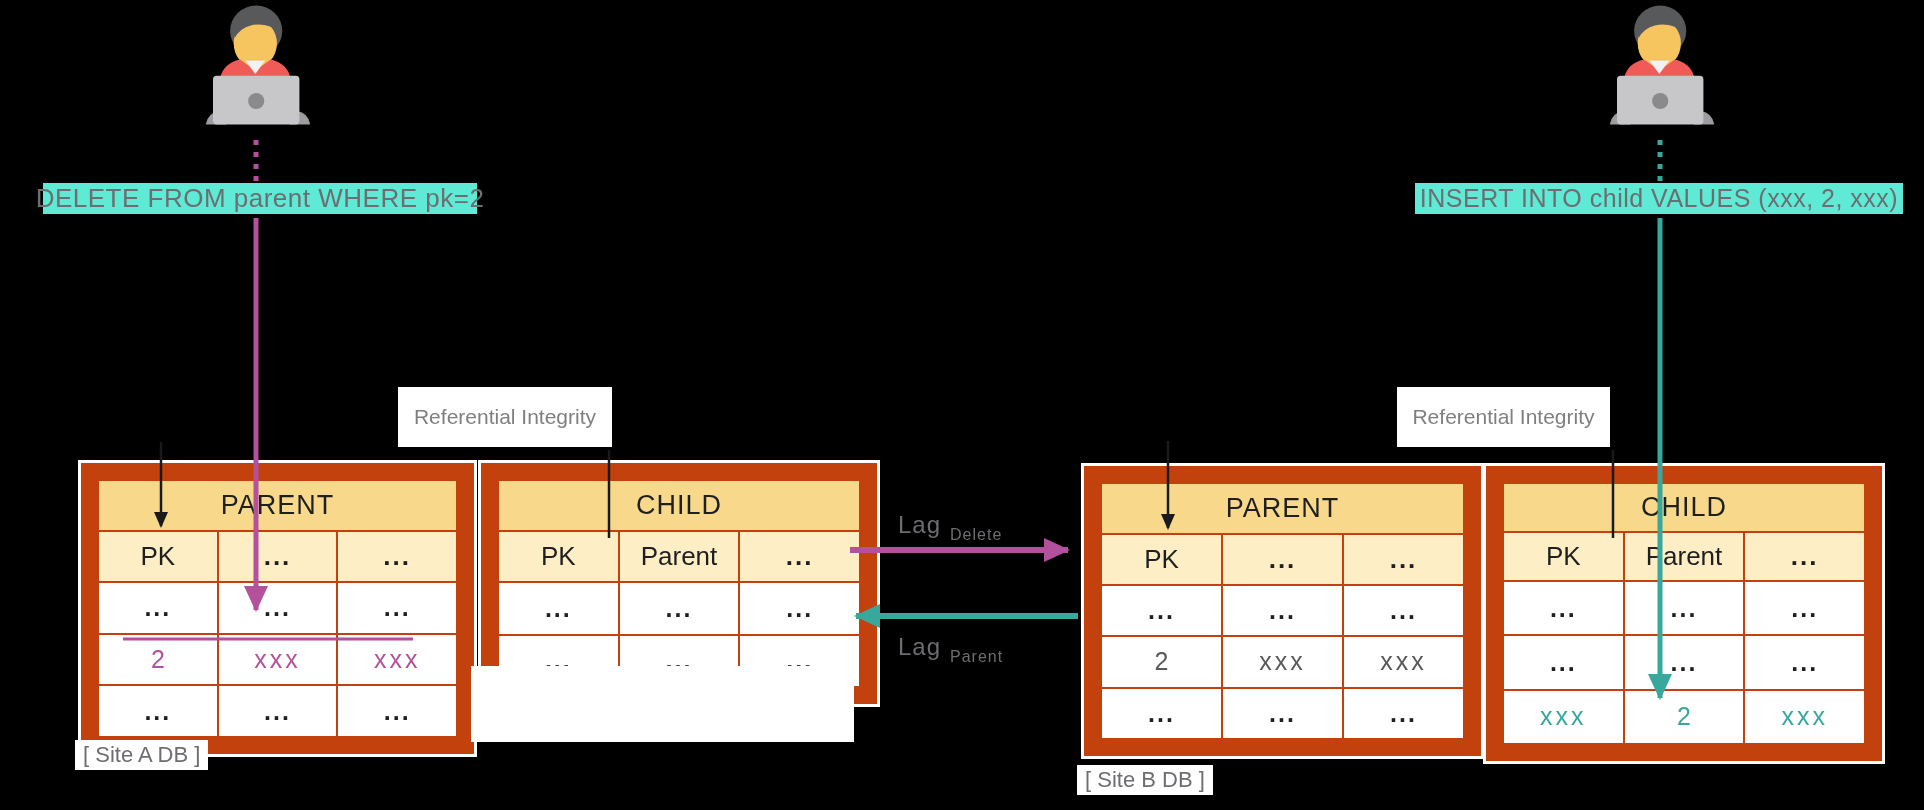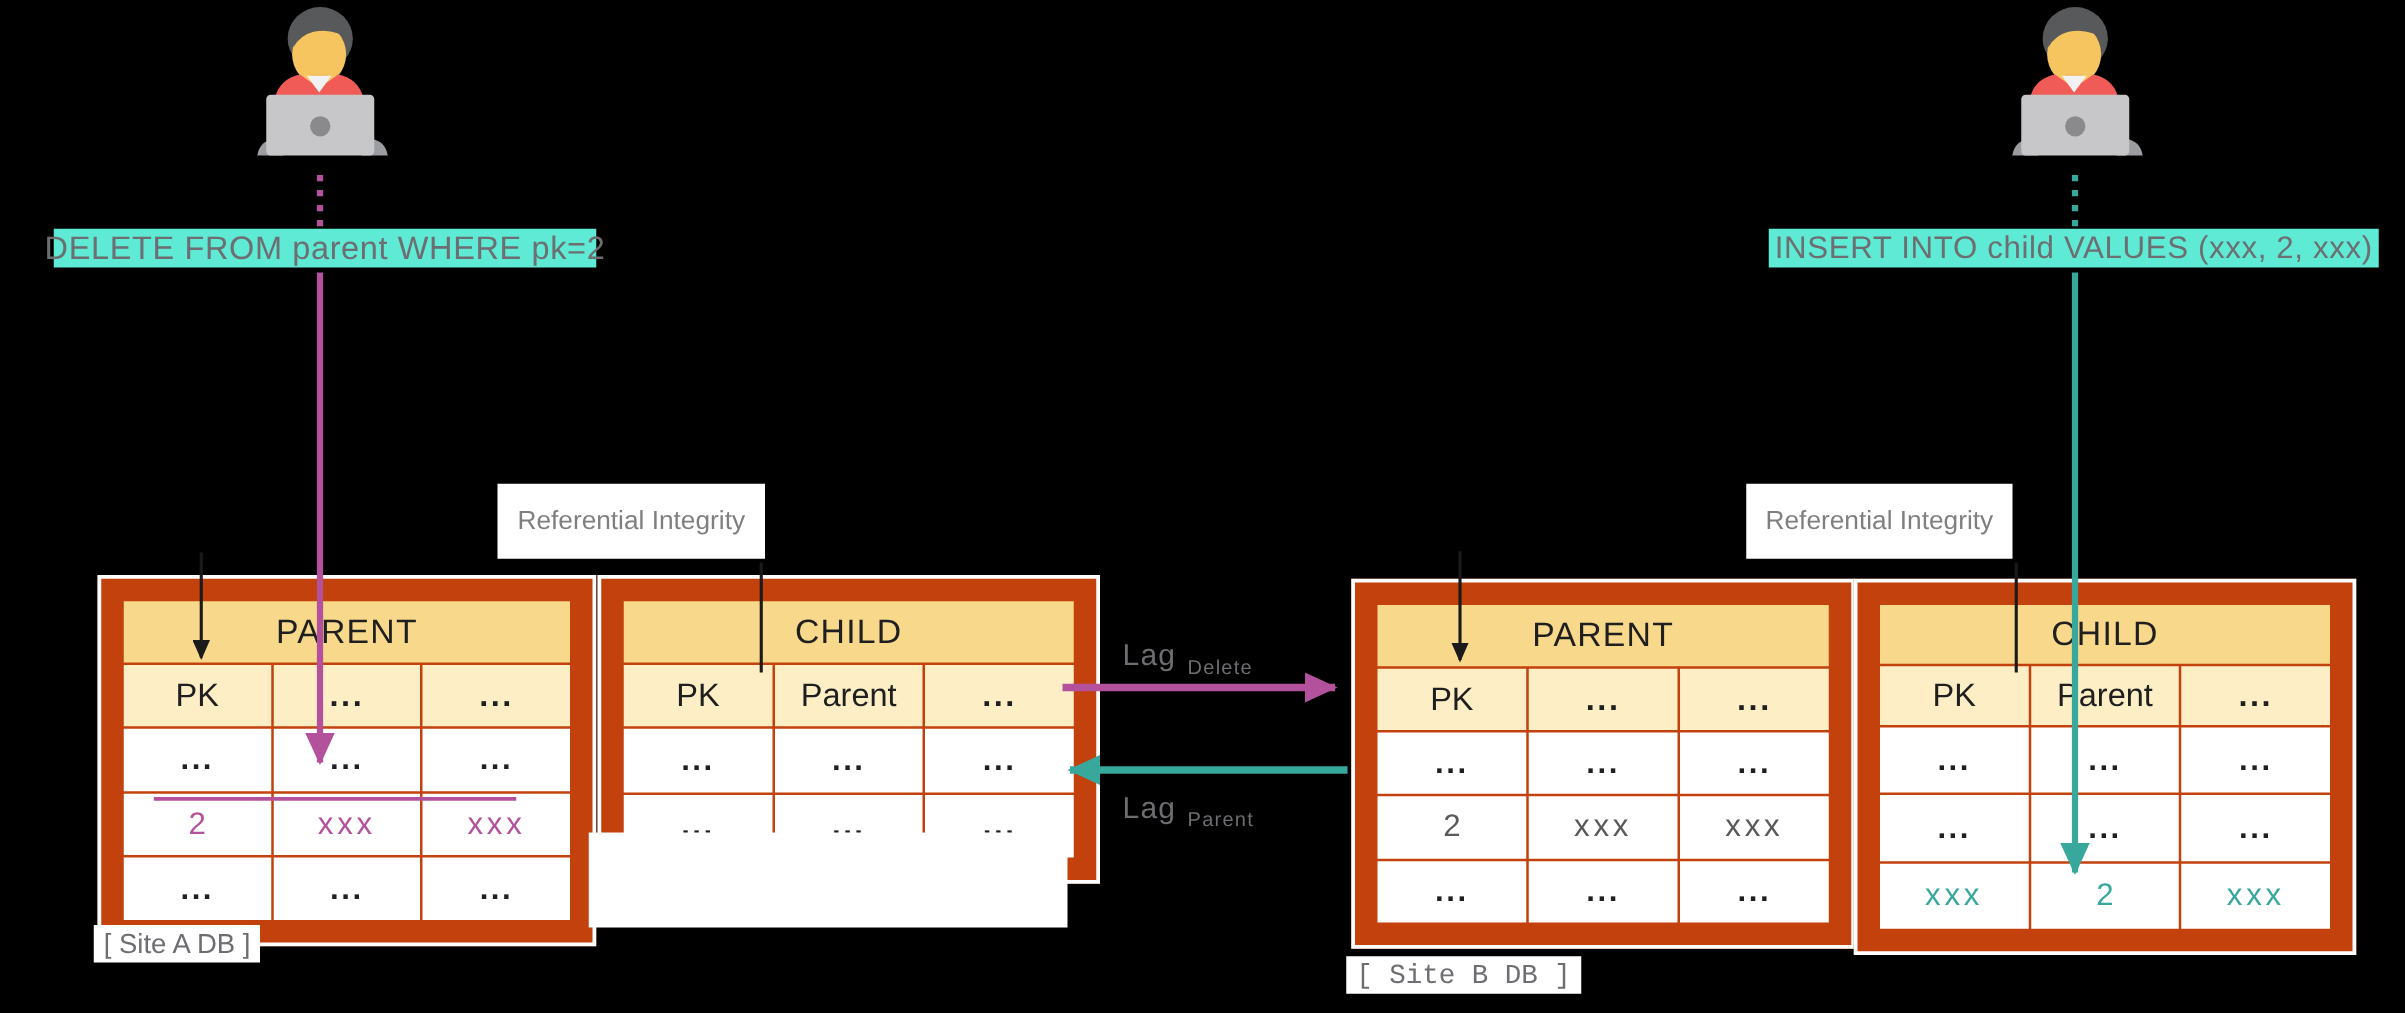--- a/index.html
+++ b/index.html
@@ -178,21 +178,21 @@
     <span class="lag-sub">Delete</span>
   </div>
   <div class="lag-label" style="left:898px; top:630px;">
     <span class="lag-main">Lag</span>
     <span class="lag-sub">Parent</span>
   </div>
 
   <div class="site-label" style="left:75px; top:740px;">
     <span>[ Site A DB ]</span>
   </div>
-  <div class="site-label" style="left:1077px; top:765px;font-family:Liberation Mono, monospace;">
+  <div class="site-label" style="left:1077px; top:765px;">
     <span>[ Site B DB ]</span>
   </div>
 
   <svg class="overlay" width="1924" height="810" viewBox="0 0 1924 810">
     <defs>
       <marker id="ah-m" markerUnits="userSpaceOnUse" markerWidth="26" markerHeight="24" refX="24" refY="12" orient="auto">
         <path d="M0,0 L26,12 L0,24 Z" fill="#b3519c"></path>
       </marker>
       <marker id="ah-t" markerUnits="userSpaceOnUse" markerWidth="26" markerHeight="24" refX="24" refY="12" orient="auto">
         <path d="M0,0 L26,12 L0,24 Z" fill="#38a79c"></path>

